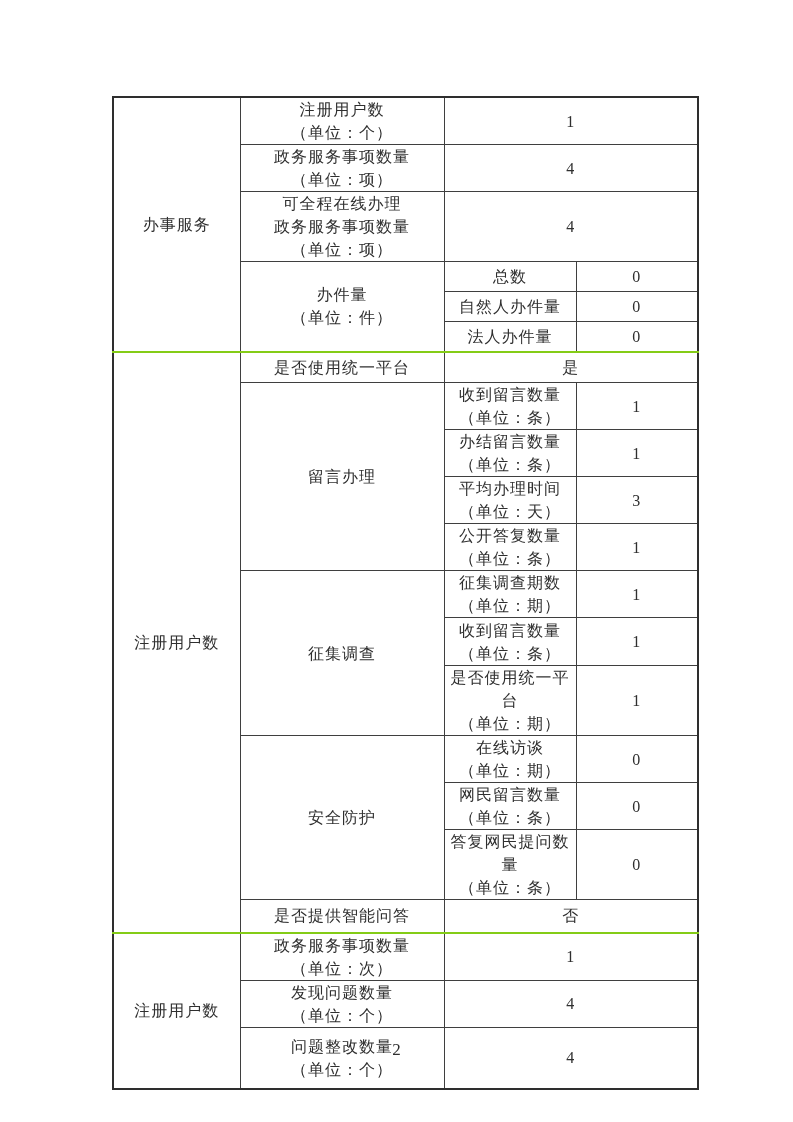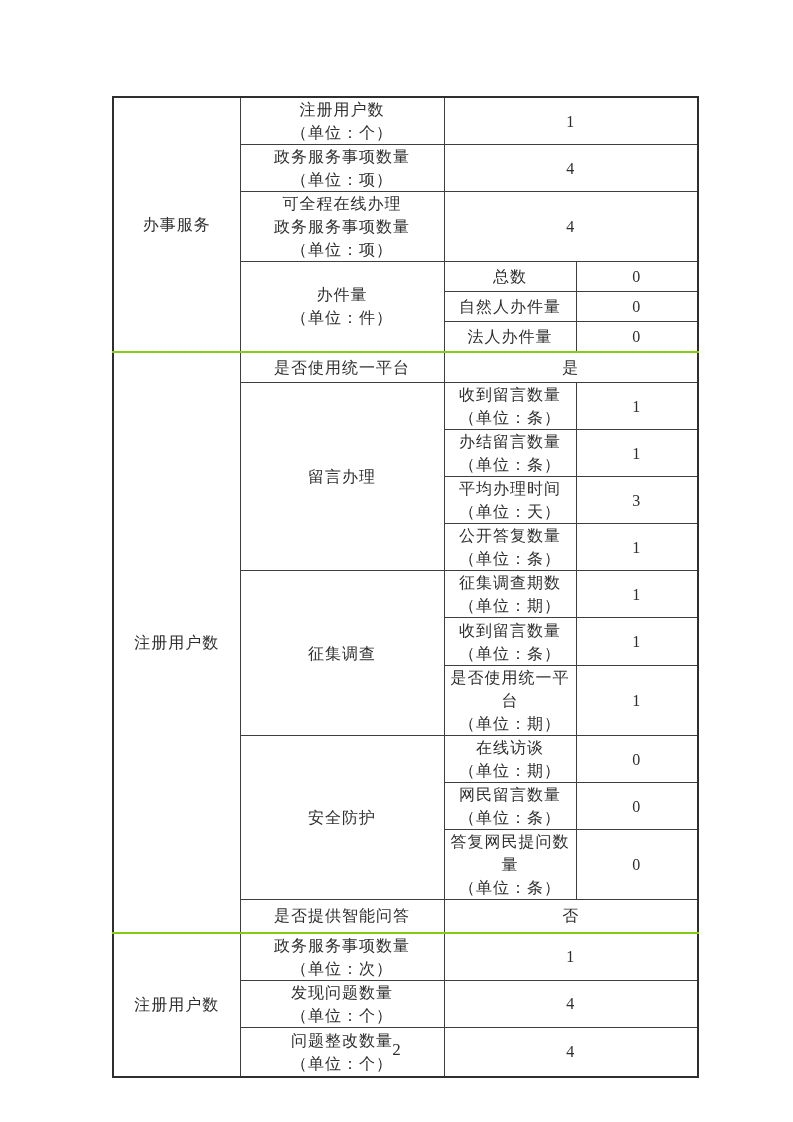--- a/index.html
+++ b/index.html
@@ -201,21 +201,21 @@
       </td>
       <td colspan="2" class="num">1</td>
     </tr>
     <tr style="height:46px">
       <td>
         <div>发现问题数量</div>
         <div>（单位：个）</div>
       </td>
       <td colspan="2" class="num">4</td>
     </tr>
-    <tr style="height:50px">
+    <tr style="height:62px">
       <td>
         <div>问题整改数量</div>
         <div>（单位：个）</div>
       </td>
       <td colspan="2" class="num">4</td>
     </tr>
   </tbody>
     </table>
 
   <div class="page-number">2</div>

